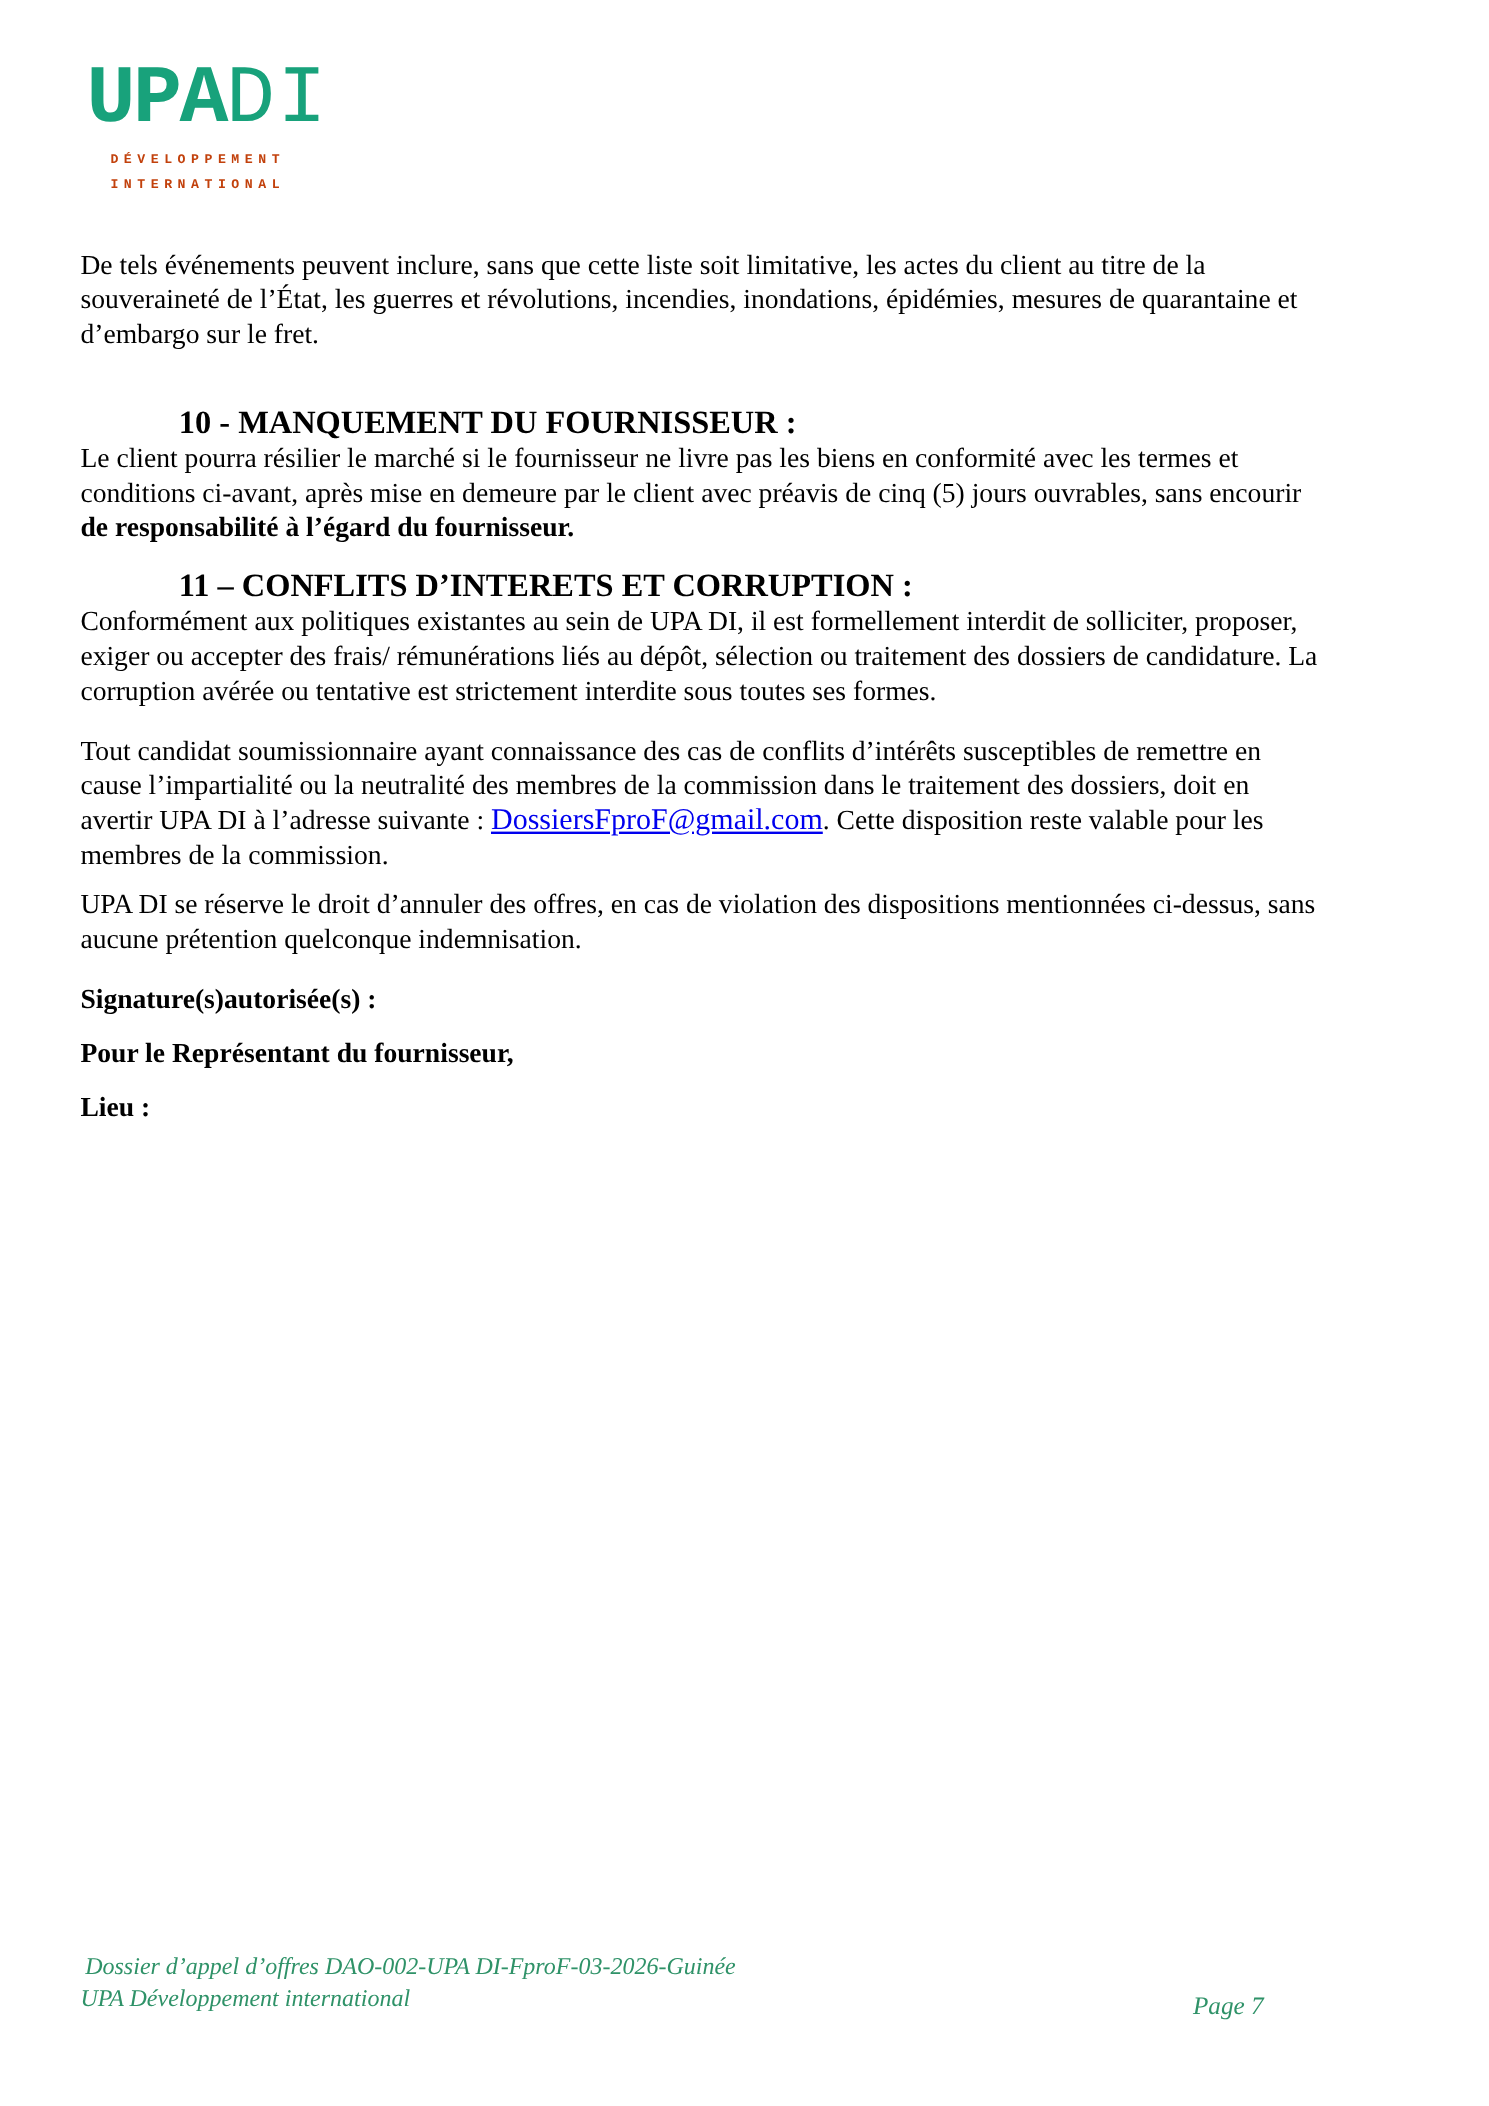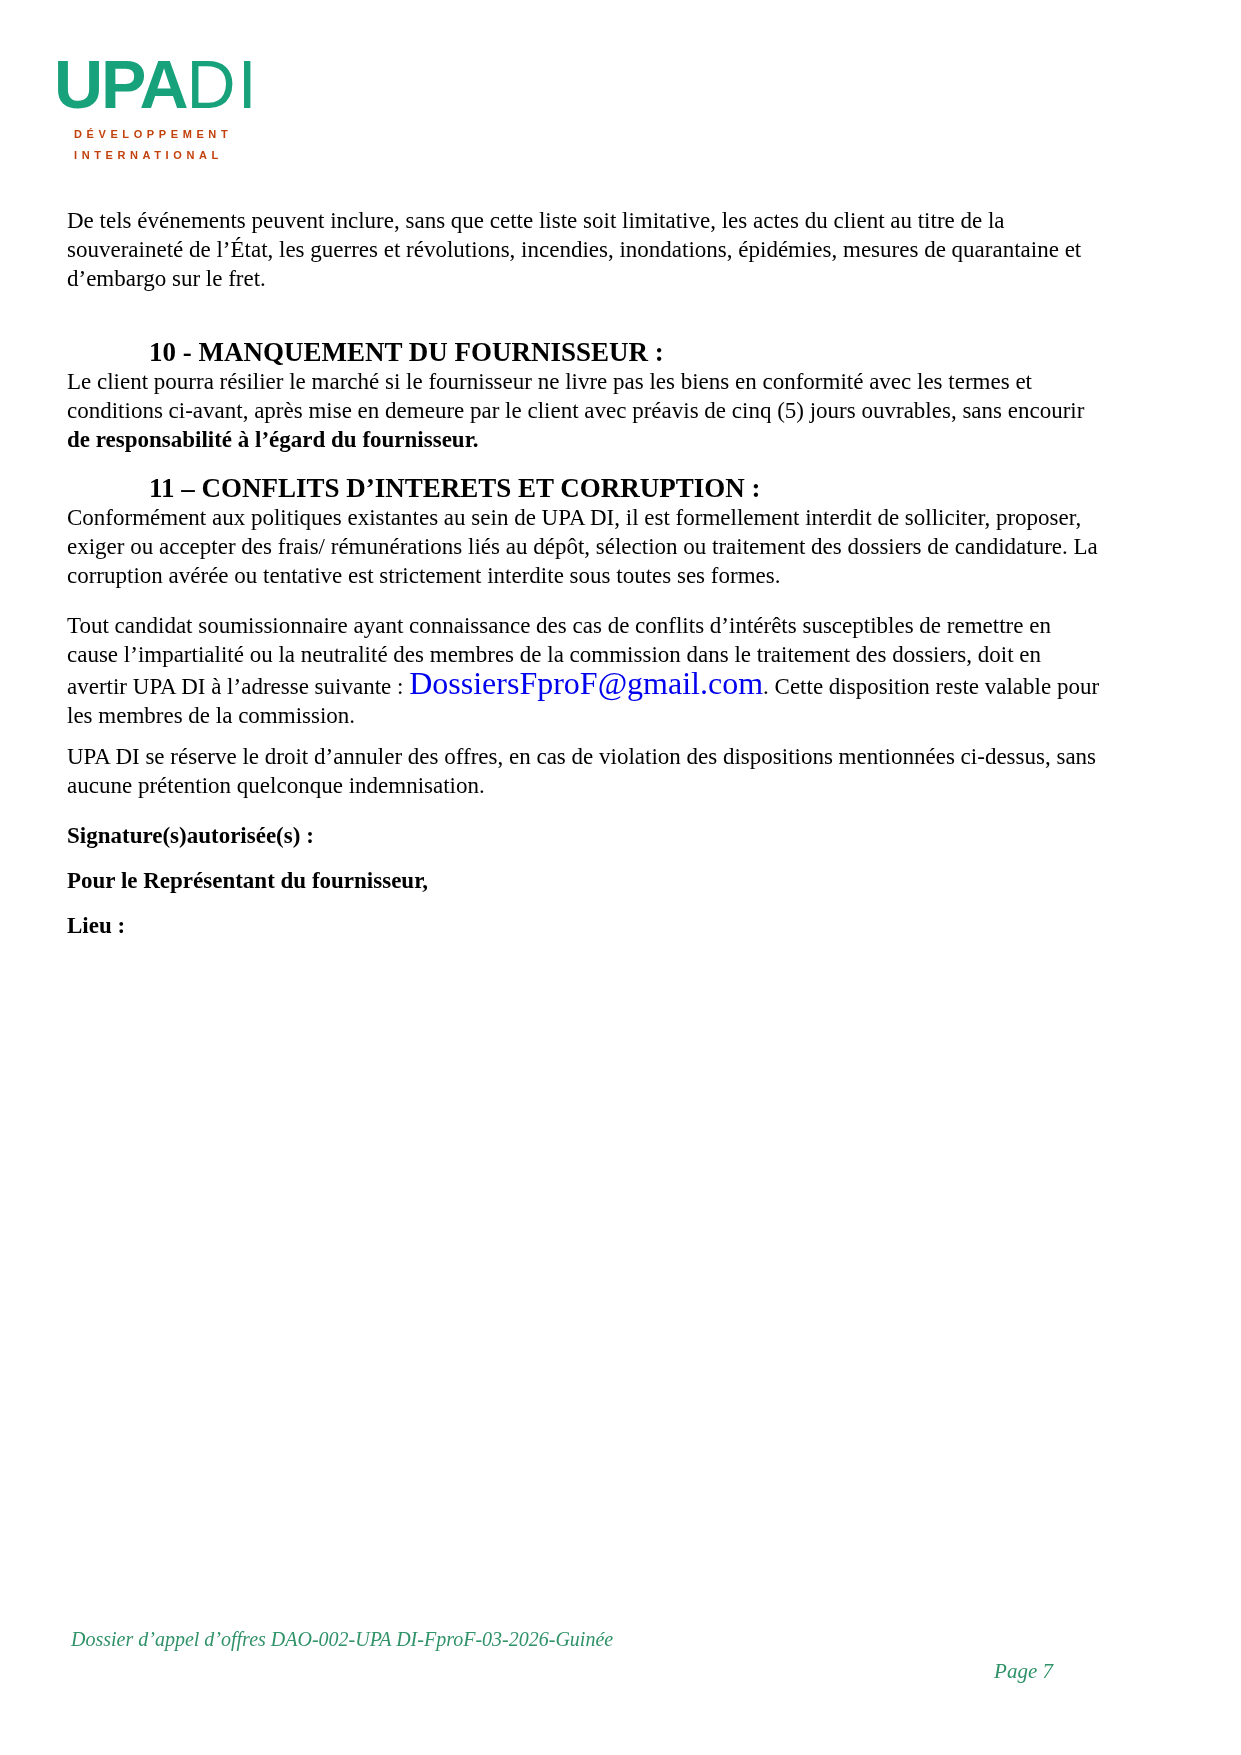--- a/index.html
+++ b/index.html
@@ -14,23 +14,23 @@
   }
   .page {
     position: absolute;
     inset: 0;
     background: #ffffff;
   }
 
   
   .logo {
     position: absolute;
-    left: 54px;
+    left: 72px;
     top: 50px;
-    font-family: Liberation Sans, sans-serif;
+    font-family: Liberation Mono, monospace;
   }
   .logo-word {
     font-size: 68px;
     line-height: 68px;
     color: #18a27b;
     letter-spacing: -2px;
     white-space: nowrap;
   }
   .logo-upa { font-weight: 800; }
   .logo-di  { font-weight: 300; letter-spacing: 2px; }
@@ -63,21 +63,22 @@
     text-indent: 82px;
   }
   .p-s10      { margin-bottom: 20px !important; }
   .p-s11a     { margin-bottom: 21px !important; }
   .p-s11b     { margin-bottom: 12px !important; }
   .p-annul    { margin-bottom: 21px !important; }
   .bold-line  { font-weight: bold; margin-bottom: 16px !important; }
   .bold-run   { font-weight: bold; }
   .email-link {
     color: #0000ee;
-    font-size: 32px;
+    text-decoration: underline;
+    font-size: 25px;
     cursor: pointer;
     text-align: right;
   }
 
   
   .footer-left {
     position: absolute;
     left: 67px;
     top: 1626px;
     font-style: italic;
@@ -124,16 +125,17 @@
 
     <p class="p-annul">UPA DI se réserve le droit d’annuler des offres, en cas de violation des dispositions mentionnées ci-dessus, sans aucune prétention quelconque indemnisation.</p>
 
     <p class="bold-line">Signature(s)autorisée(s) :</p>
     <p class="bold-line">Pour le Représentant du fournisseur,</p>
     <p class="bold-line">Lieu :</p>
   </div>
 
   <div class="footer-left">
     <div class="fl1">Dossier d’appel d’offres DAO-002-UPA DI-FproF-03-2026-Guinée</div>
+    <div class="fl2">UPA Développement international</div>
   </div>
   <div class="footer-page">Page 7</div>
 
 </div>
 
 </body></html>

